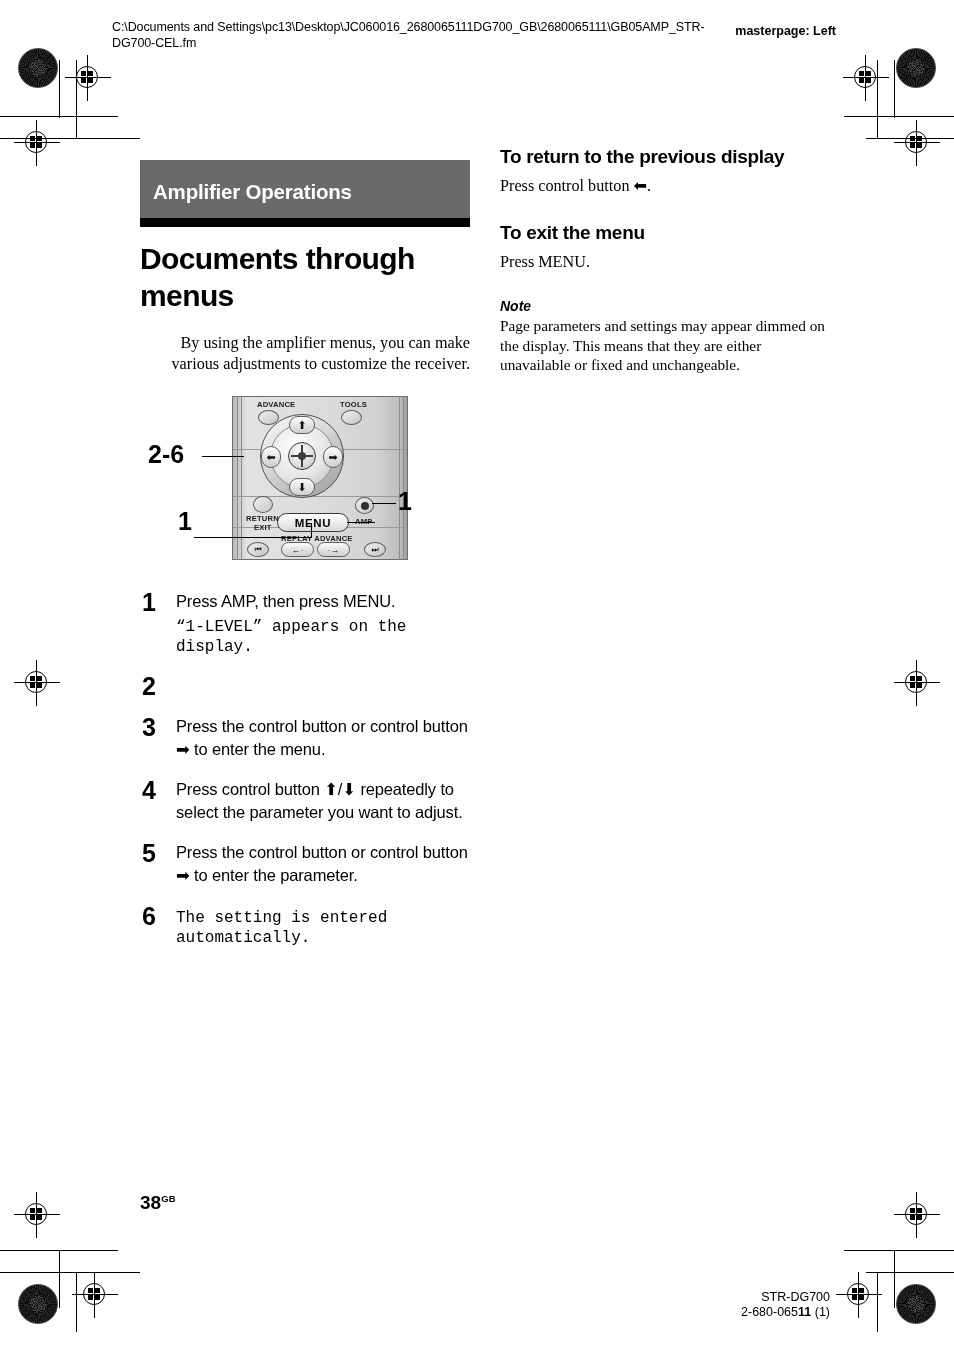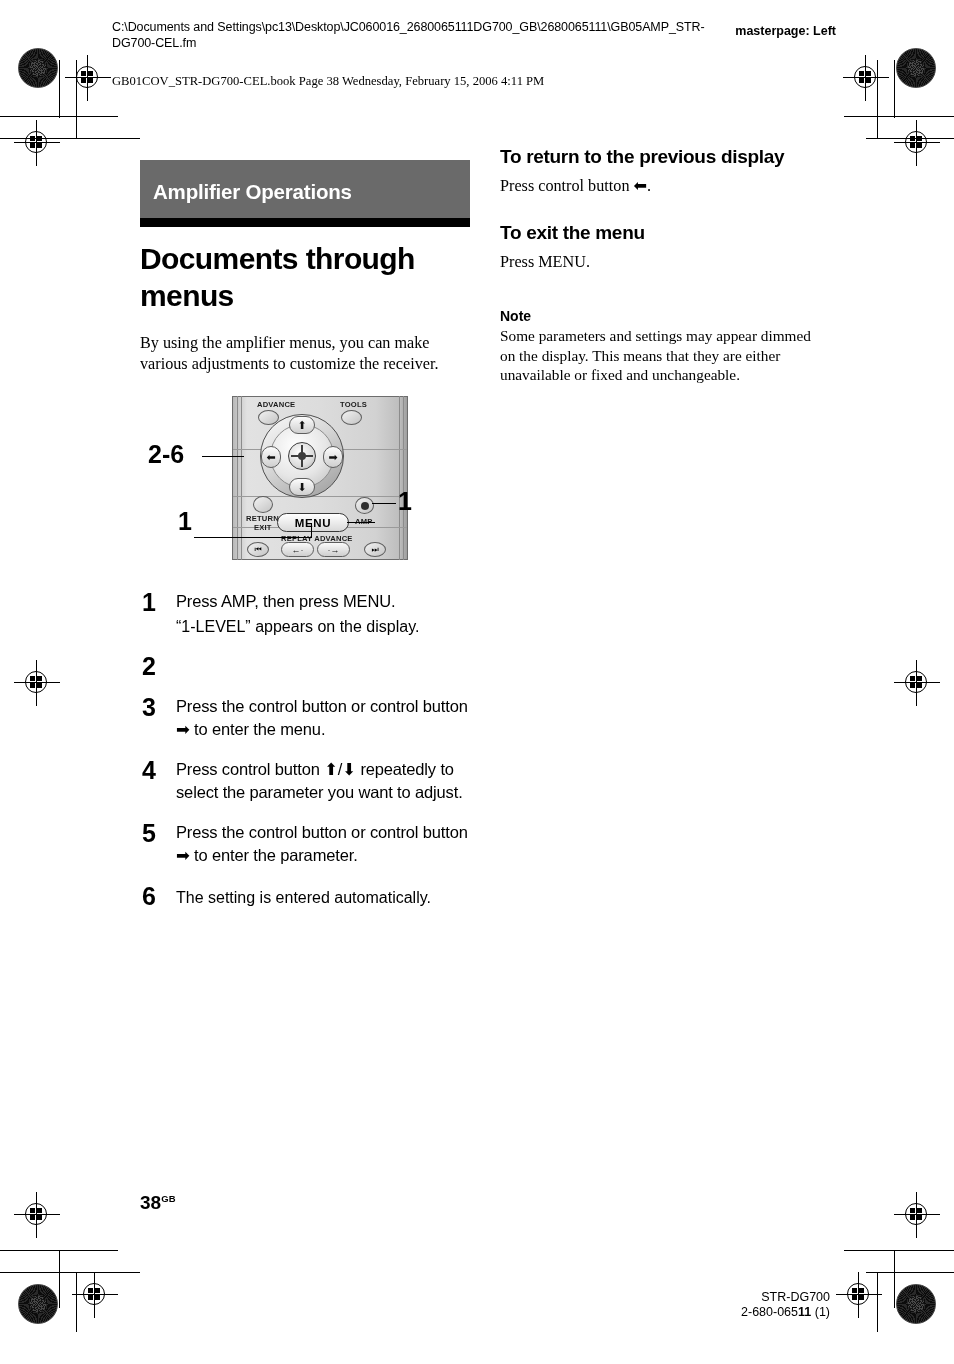--- a/index.html
+++ b/index.html
@@ -83,20 +83,21 @@
   h1.title {
     font-family: "Liberation Sans", sans-serif;
     font-weight: bold; font-size: 30px; line-height: 37px;
     margin: 13px 0 0 0; letter-spacing: -0.6px;
   }
 
   p.body {
     font-family: "Liberation Serif", serif;
     font-size: 16.2px; line-height: 20.5px;
     margin: 19px 0 0 0;
+    text-align: right;
   }
 
   
   .remote-fig { position: relative; margin-top: 22px; height: 168px; }
 
   .remote-body {
     position: absolute; left: 92px; top: 0; width: 176px; height: 164px;
     background: linear-gradient(to right,
         #b9b9b9 0px, #c9c9c9 5px, #e2e2e2 14px,
         #dcdcdc 50%, #d2d2d2 82%, #bdbdbd 96%, #9e9e9e 100%);
@@ -185,36 +186,36 @@
     font-family: "Liberation Sans", sans-serif; font-weight: bold;
     font-size: 25px; line-height: 24px; width: 36px; flex: 0 0 36px;
     padding-left: 2px; box-sizing: border-box;
   }
   .step-body { flex: 1; }
   .step-title {
     font-family: "Liberation Sans", sans-serif; font-weight: normal;
     font-size: 16.5px; line-height: 23px; letter-spacing: -0.15px;
   }
   .step-note {
-    font-family: Liberation Sans, sans-serif;
+    font-family: Liberation Mono, monospace;
     font-size: 16px; line-height: 20px; margin-top: 4px;
   }
 
   
   h2.sub {
     font-family: "Liberation Sans", sans-serif; font-weight: bold;
     font-size: 19px; line-height: 23.5px; margin: 0; letter-spacing: -0.3px;
   }
   .sub-body {
     font-family: "Liberation Serif", serif;
     font-size: 16.2px; line-height: 20.5px; margin-top: 7px;
   }
   .note-head {
     font-family: "Liberation Sans", sans-serif; font-weight: bold;
-    font-size: 14px; margin-top: 36px;
+    font-size: 14px; margin-top: 26px; font-style: italic;
   }
   .note-body {
     font-family: "Liberation Serif", serif;
     font-size: 15.3px; line-height: 19.5px; margin-top: 2px;
   }
   .gap-lg { height: 25px; }
 
   
   .pagenum {
     position: absolute; left: 140px; top: 1192px;
@@ -375,21 +376,20 @@
           <i></i>
           <i></i>
           <i></i>
           <i></i>
         </div>
     </div>
   </div>
 
   <div class="filepath">C:\Documents and Settings\pc13\Desktop\JC060016_2680065111DG700_GB\2680065111\GB05AMP_STR-DG700-CEL.fm</div>
   <div class="masterpage">masterpage: Left</div>
-  <div class="bookline">GB01COV_STR-DG700-CEL.book  Page 38  Wednesday, February 15, 2006  4:11 PM</div>
 
   <div class="col-left">
 
     <div class="chapter-bar">Amplifier Operations</div>
     <div class="chapter-rule"></div>
 
     <h1 class="title">Documents through menus</h1>
 
     <p class="body">By using the amplifier menus, you can make various adjustments to customize the receiver.</p>
 
@@ -515,21 +515,21 @@
   <div class="col-right">
     <h2 class="sub">To return to the previous display</h2>
     <div class="sub-body">Press control button ⬅.</div>
 
     <div class="gap-lg"></div>
 
     <h2 class="sub">To exit the menu</h2>
     <div class="sub-body">Press MENU.</div>
 
     <div class="note-head">Note</div>
-    <div class="note-body">Some parameters and settings may appear dimmed on the display. This means that they are either unavailable or fixed and unchangeable.</div>
+    <div class="note-body">Page parameters and settings may appear dimmed on the display. This means that they are either unavailable or fixed and unchangeable.</div>
   </div>
 
   <div class="pagenum">
     <span>38</span><sup>GB</sup>
   </div>
 
   <div class="model-footer">
     <div>STR-DG700</div>
     <div><span>2-680-065</span><span class="b">11</span><span> (1)</span></div>
   </div>

